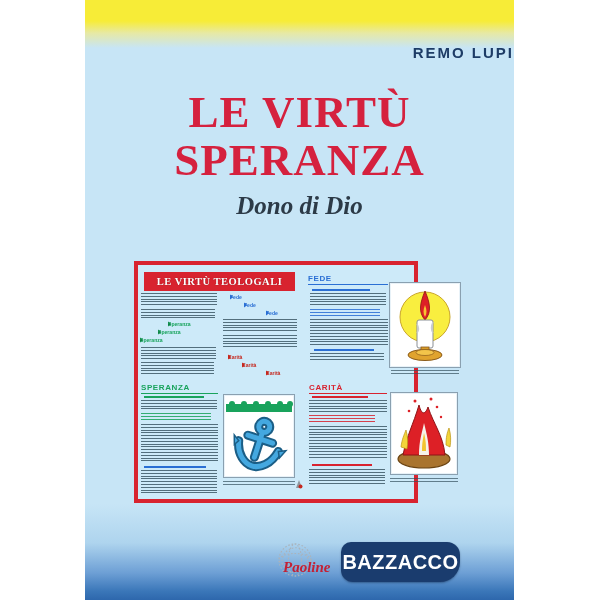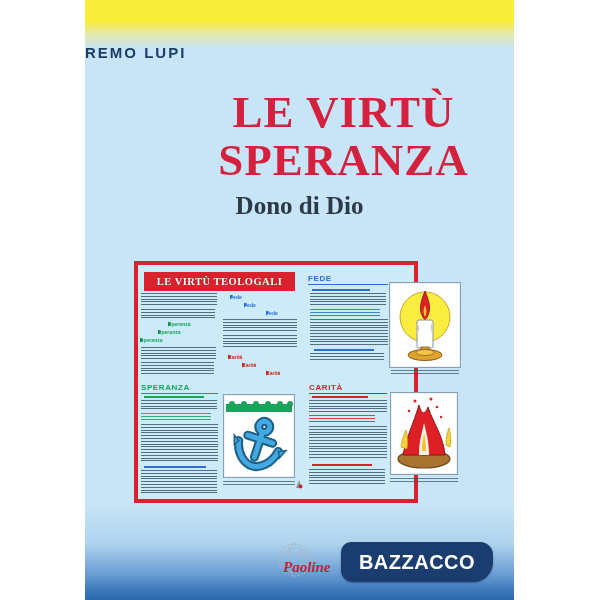--- a/index.html
+++ b/index.html
@@ -1,27 +1,27 @@
 <!DOCTYPE html>
 <html><head>
 <meta charset="utf-8">
 <style>
   html,body{margin:0;padding:0;}
   body{width:600px;height:600px;background:#ffffff;position:relative;overflow:hidden;
        font-family:"Liberation Sans",sans-serif;}
   .cover{position:absolute;left:85px;top:0;width:429px;height:600px;
     background:linear-gradient(180deg,#f7ec37 0%,#f7ec37 3.5%,#e7e9a4 5.5%,#c7e5f6 8%,
       #c7e5f6 84%,#aed4ee 90.5%,#6d9fd5 95.5%,#3b77b9 98.5%,#2d67ac 100%);}
-  .author{position:absolute;left:0;top:44px;width:100%;text-align:left;
+  .author{position:absolute;left:0;top:44px;width:100%;text-align:right;
     font-size:15px;font-weight:bold;letter-spacing:2px;color:#1d3c66;}
   .title{position:absolute;left:0;top:88px;width:100%;text-align:center;
     font-family:"Liberation Serif",serif;font-weight:bold;font-size:45px;line-height:48px;
-    color:#d5213e;letter-spacing:1px;padding-left:44px;}
+    color:#d5213e;letter-spacing:1px;}
   .subtitle{position:absolute;left:0;top:192px;width:100%;text-align:center;
-    font-family:"Liberation Serif",serif;font-weight:bold;
+    font-family:"Liberation Serif",serif;font-style:italic;font-weight:bold;
     font-size:25px;line-height:27px;color:#2c3a47;}
   
   .poster{position:absolute;left:49px;top:261px;width:284px;height:242px;box-sizing:border-box;
     border:4px solid #d8232f;background:#cdeaf9;padding-left:44px;}
   .poster *{position:absolute;box-sizing:border-box;}
   .banner{left:6px;top:7px;width:151px;height:19px;background:#d8232f;
     color:#ffffff;font-family:"Liberation Serif",serif;font-weight:bold;font-size:10.5px;
     line-height:19px;text-align:center;letter-spacing:.5px;text-shadow:0 0 1px #7e0e14;}
   .sec-head{font-size:8px;font-weight:bold;letter-spacing:.6px;line-height:9px;}
   .head-fede{left:170px;top:9px;width:80px;color:#2a6fd4;border-bottom:1px solid #2a6fd4;padding-bottom:1px;}
@@ -35,21 +35,21 @@
   .bar.blue{background:#2a6fd4;} .bar.green{background:#19a35c;} .bar.red{background:#d8232f;}
   .kw{display:flex;align-items:center;gap:2px;font-size:6px;font-weight:bold;line-height:6px;
       transform:scale(.85);transform-origin:left center;white-space:nowrap;}
   .kw .tri{position:static;width:0;height:0;border-top:3px solid transparent;border-bottom:3px solid transparent;}
   .kw.blue{color:#2a6fd4;} .kw.blue .tri{border-left:4px solid #2a6fd4;}
   .kw.green{color:#19a35c;} .kw.green .tri{border-left:4px solid #127a44;}
   .kw.red{color:#c5281f;} .kw.red .tri{border-left:4px solid #c5281f;}
   .frame{background:#ffffff;border:1px solid #8aa0b0;box-shadow:0 0 0 1px #e8f2f8 inset;}
   .caption{height:6px;background-image:repeating-linear-gradient(to bottom,rgba(52,80,94,.7) 0 1px,transparent 1px 3px);}
   
-  .badge{position:absolute;left:256px;top:542px;width:152px;height:40px;background:#1a3c6e;
+  .badge{position:absolute;left:256px;top:542px;width:119px;height:40px;background:#1a3c6e;
     border-radius:10px 13px 20px 12px;color:#ffffff;font-weight:bold;font-size:20px;
     letter-spacing:.5px;text-align:center;line-height:40px;box-shadow:0 1px 2px rgba(10,30,60,.4);}
   .paoline{position:absolute;left:182px;top:541px;width:72px;height:44px;}
 </style>
 </head>
 <body>
 
 <div class="cover">
 
   <div class="author">REMO LUPI</div>

